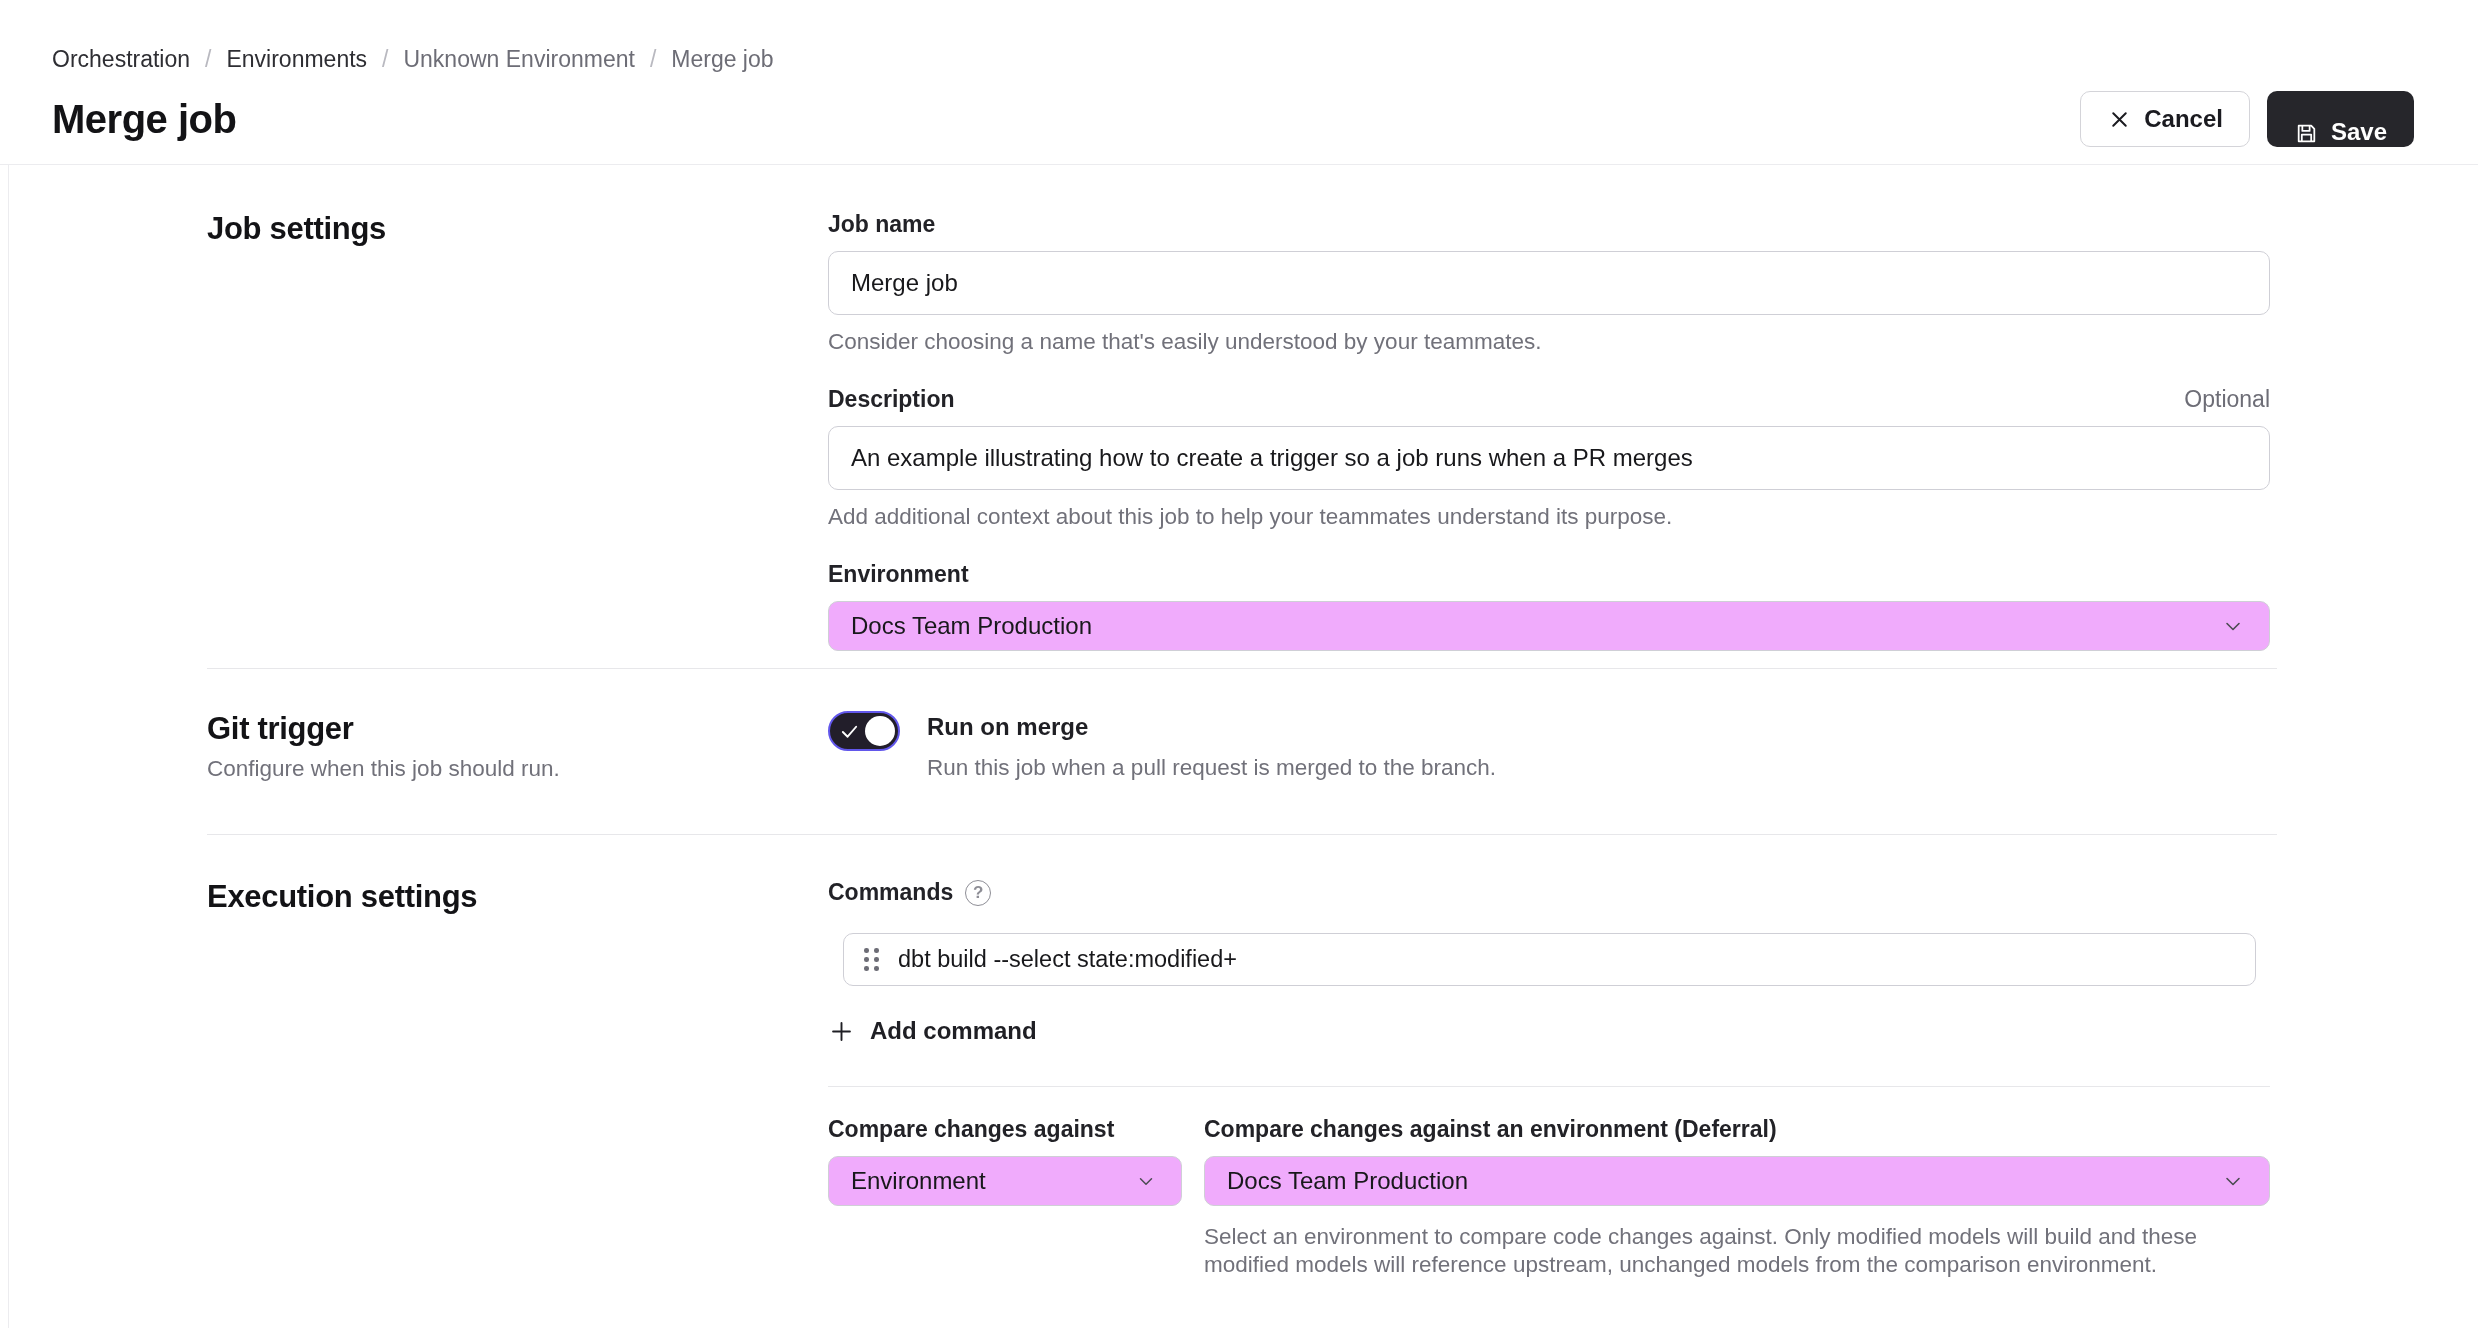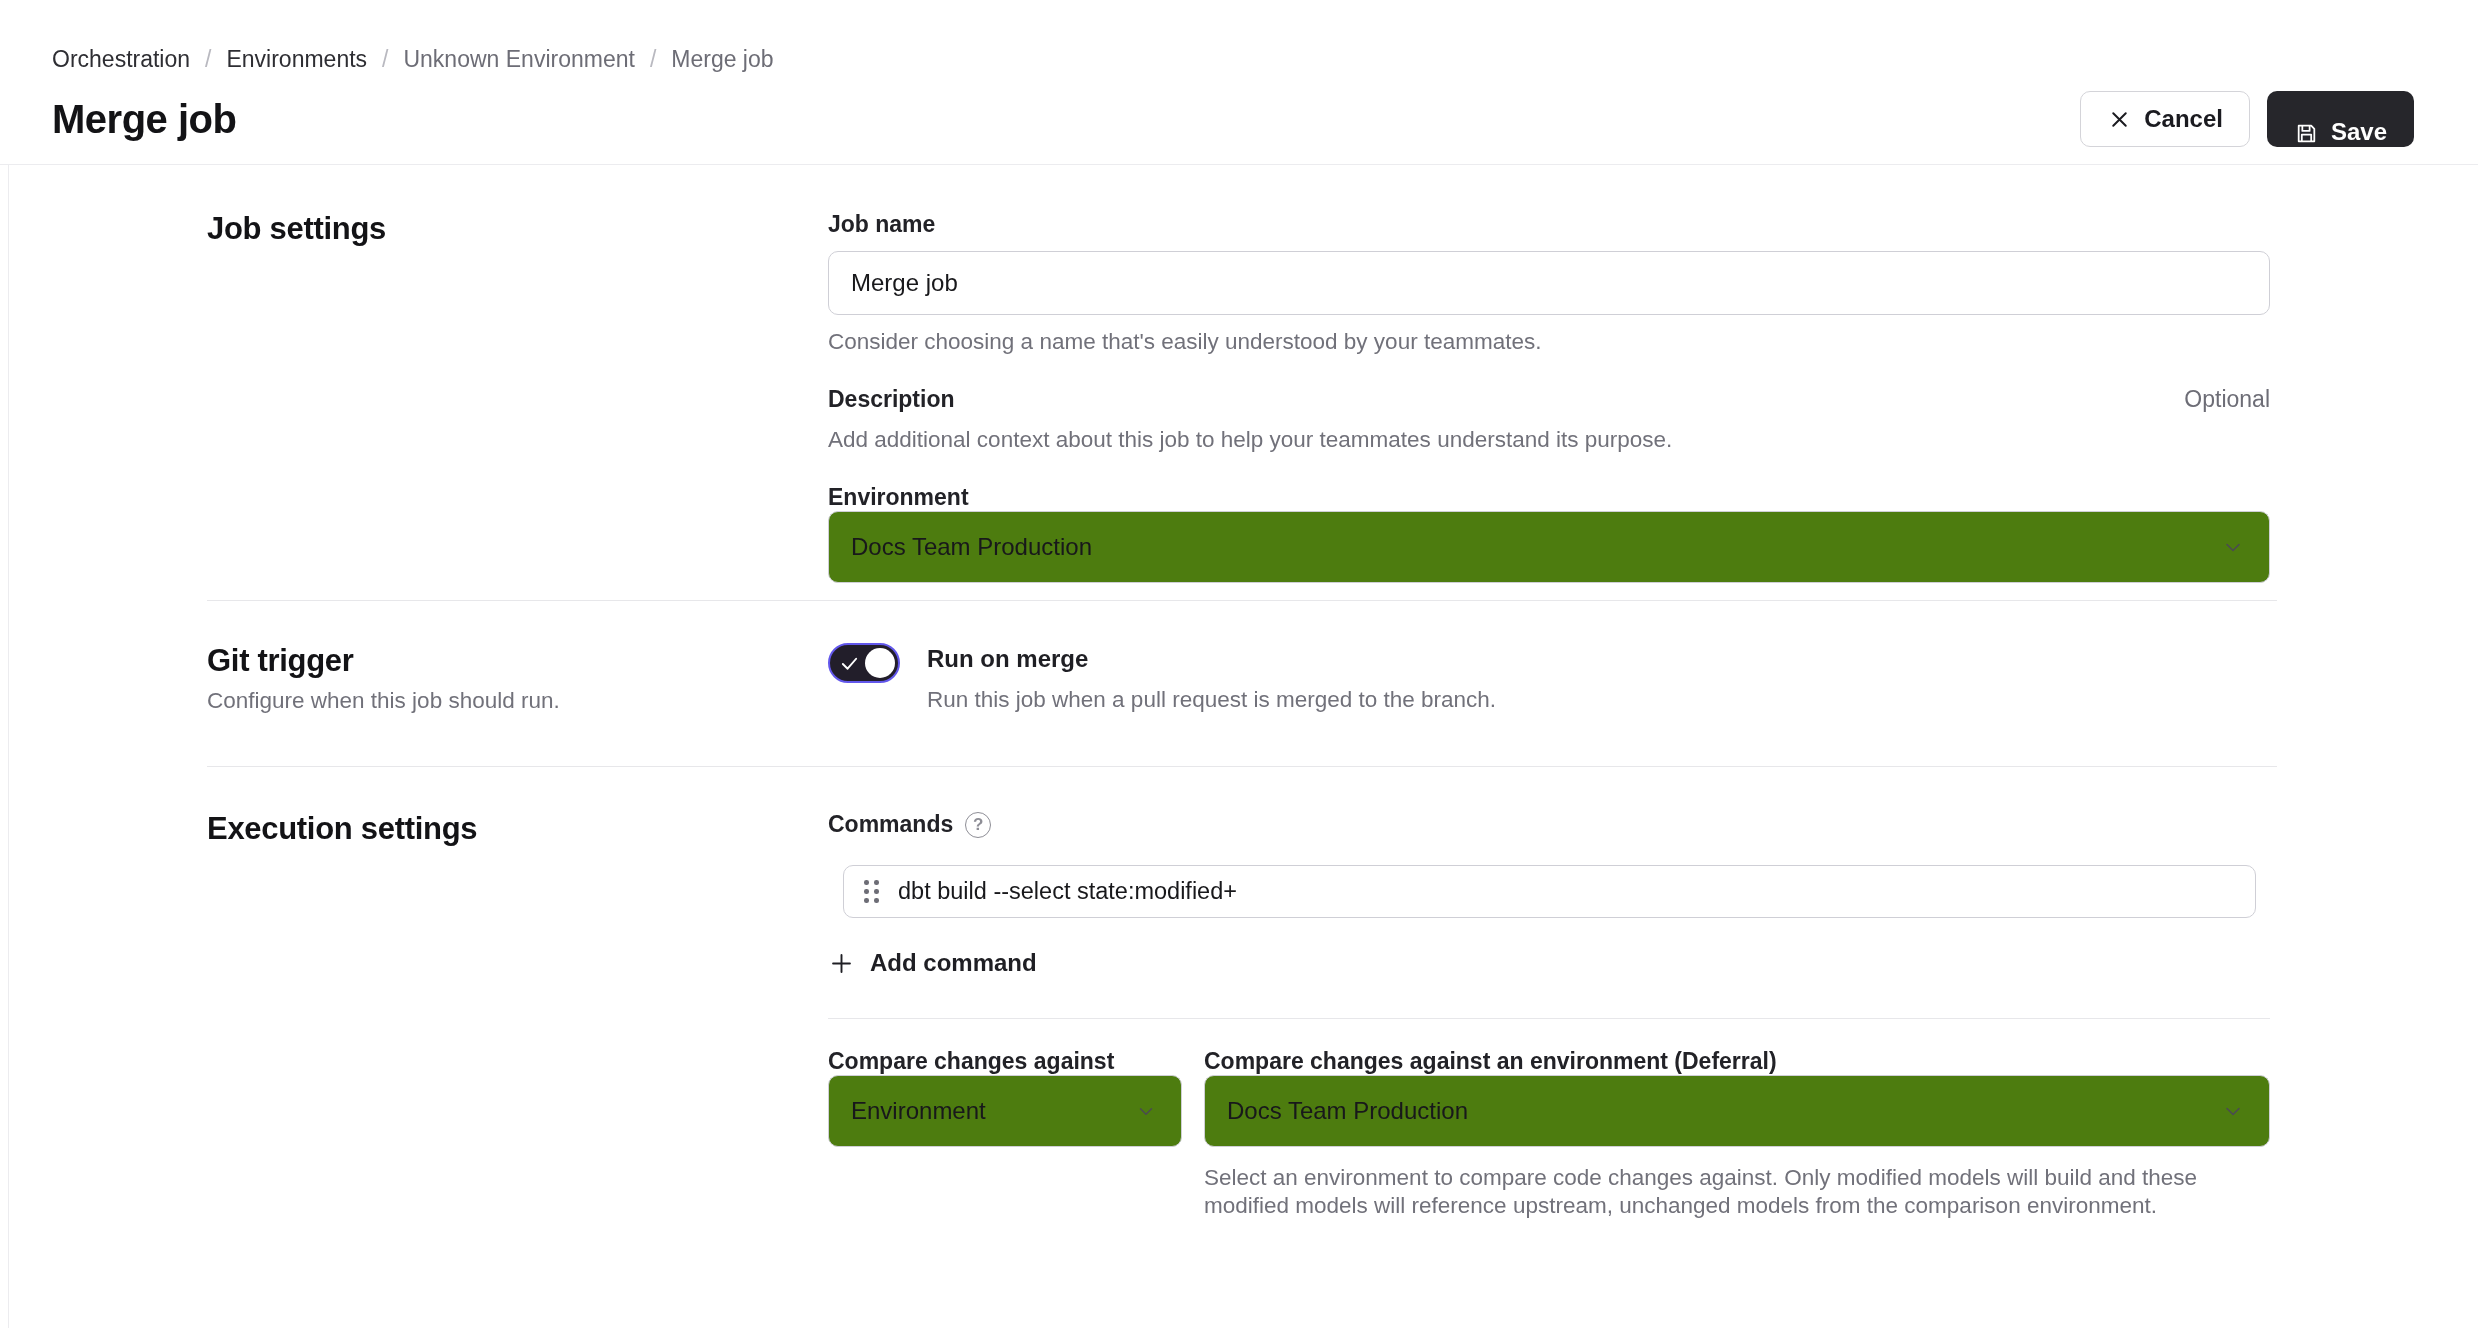--- a/index.html
+++ b/index.html
@@ -52,24 +52,24 @@
     margin-top:13px; width:100%; height:64px;
     border:1px solid #cfcfd6; border-radius:10px;
     padding:0 22px; font-size:24px; color:#18181b;
     font-family:"Liberation Sans", sans-serif;
     background:#fff; outline:none; display:block;
   }
   .helper { margin-top:14px; font-size:22.5px; color:#71717a; }
   .field { margin-bottom:31px; }
 
   .select-box {
-    height:72px;
+    margin-top:13px; height:50px;
     border:1px solid #cfcfd6; border-radius:10px;
     display:flex; align-items:center; justify-content:space-between;
-    padding:0 24px 0 22px; background:#4d7c0f; cursor:pointer;
+    padding:0 24px 0 22px; background:#f0abfc; cursor:pointer;
   }
   .select-value { font-size:24px; color:#18181b; }
 
   
   .toggle-row { display:flex; align-items:flex-start; }
   .toggle {
     position:relative; width:72px; height:40px; border-radius:22px;
     background:#221e2a; border:2px solid #6257eb;
     flex-shrink:0; cursor:pointer;
   }
@@ -169,20 +169,21 @@
             </div>
             <input class="text-input" type="text" value="Merge job" style="">
             <div class="helper">Consider choosing a name that's easily understood by your teammates.</div>
           </div>
 
           <div class="field">
             <div class="field-label-row">
               <span class="field-label">Description</span>
               <span class="optional-tag">Optional</span>
             </div>
+            <input class="text-input" type="text" value="An example illustrating how to create a trigger so a job runs when a PR merges" style="">
             <div class="helper">Add additional context about this job to help your teammates understand its purpose.</div>
           </div>
 
           <div>
             <div class="field-label-row">
               <span class="field-label">Environment</span>
             </div>
             <div class="select-box">
               <span class="select-value">Docs Team Production</span>
               <span style="display:flex;">

